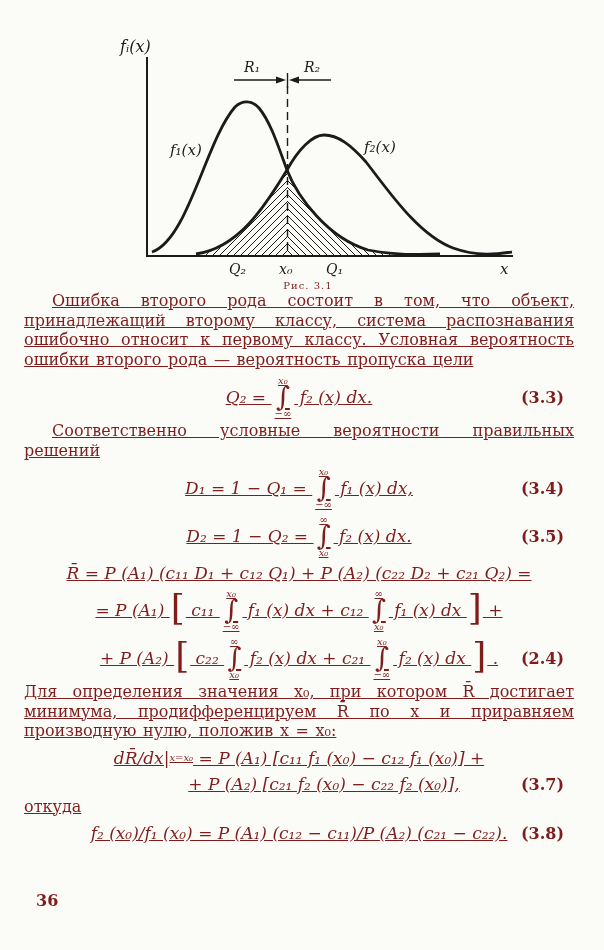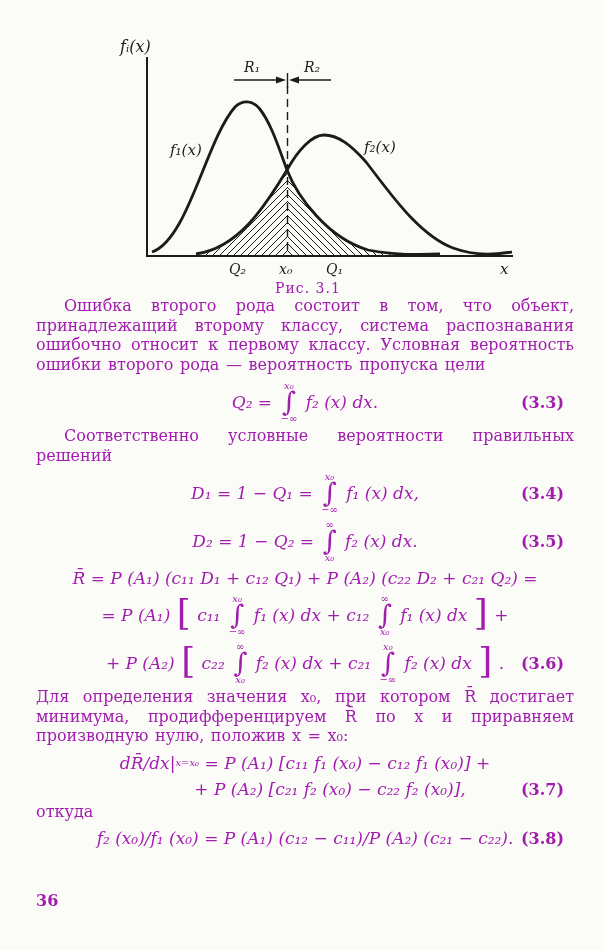--- a/index.html
+++ b/index.html
@@ -1,27 +1,27 @@
 <!DOCTYPE html>
 <html><head>
 <meta charset="utf-8">
 <style>
   html,body{margin:0;padding:0;background:#d9d9d9;}
   .page{
     width:604px;height:950px;margin:0 auto;position:relative;overflow:hidden;
-    background:#fbfbf8;color:#a21caf;
+    background:#fbfbf8;color:#7f1d1d;
     font-family:"DejaVu Serif","Liberation Serif",serif;
   }
   
   .fig{margin:30px 0 0 88px;}
   .fig svg{display:block;}
   .fig text{font-family:"DejaVu Serif","Liberation Serif",serif;font-style:italic;fill:#1b1b1b;}
-  .caption{width:440px;margin:2px 0 0 88px;text-align:center;font-size:14px;letter-spacing:1px;}
+  .caption{width:440px;margin:2px 0 0 88px;text-align:center;font-size:10px;letter-spacing:1px;}
   
-  .text{margin:0 30px 0 36px;}
+  .text{margin:0 30px 0 24px;text-decoration:underline;}
   p.body{font-size:16px;line-height:19.5px;text-align:justify;margin:0;word-spacing:1.5px;}
   p.indent{text-indent:28px;}
   
   .eq{position:relative;margin:0;}
   .eq-line{
     display:flex;justify-content:center;align-items:center;
     font-size:17px;font-style:italic;min-height:26px;white-space:pre;
   }
   .eq-line.tallrow{min-height:48px;}
   .eq-line sub{font-size:10px;line-height:0;}
@@ -103,21 +103,21 @@
       <div class="eq-line tallrow"><span>D₂ = 1 − Q₂ = </span><span class="int"><span class="int-top">∞</span><span class="int-sign">∫</span><span class="int-bot">x₀</span></span><span> f₂ (x) dx.</span></div>
       <div class="eq-num">(3.5)</div>
     </div>
 
 
     <div class="eq">
       <div class="eq-line"><span>R̄ = P (A₁) (c₁₁ D₁ + c₁₂ Q₁) + P (A₂) (c₂₂ D₂ + c₂₁ Q₂) =</span></div>
       <div class="eq-line tallrow"><span>= P (A₁) </span><span class="tallbr">[</span><span> c₁₁ </span><span class="int"><span class="int-top">x₀</span><span class="int-sign">∫</span><span class="int-bot">−∞</span></span><span> f₁ (x) dx + c₁₂ </span><span class="int"><span class="int-top">∞</span><span class="int-sign">∫</span><span class="int-bot">x₀</span></span><span> f₁ (x) dx </span><span class="tallbr">]</span><span> +</span></div>
       <div class="eq">
         <div class="eq-line tallrow"><span>+ P (A₂) </span><span class="tallbr">[</span><span> c₂₂ </span><span class="int"><span class="int-top">∞</span><span class="int-sign">∫</span><span class="int-bot">x₀</span></span><span> f₂ (x) dx + c₂₁ </span><span class="int"><span class="int-top">x₀</span><span class="int-sign">∫</span><span class="int-bot">−∞</span></span><span> f₂ (x) dx </span><span class="tallbr">]</span><span> .</span></div>
-        <div class="eq-num">(3.6)</div>
+        <div class="eq-num">(2.4)</div>
       </div>
     </div>
 
     <p class="body mt8">Для определения значения x₀, при котором R̄ достигает минимума, продифференцируем R̄ по x и приравняем производную нулю, положив x = x₀:</p>
 
     <div class="eq mt4">
       <div class="eq-line"><span>dR̄/dx|</span><sub>x=x₀</sub><span> = P (A₁) [c₁₁ f₁ (x₀) − c₁₂ f₁ (x₀)] +</span></div>
       <div class="eq">
         <div class="eq-line shiftR"><span>+ P (A₂) [c₂₁ f₂ (x₀) − c₂₂ f₂ (x₀)],</span></div>
         <div class="eq-num">(3.7)</div>

